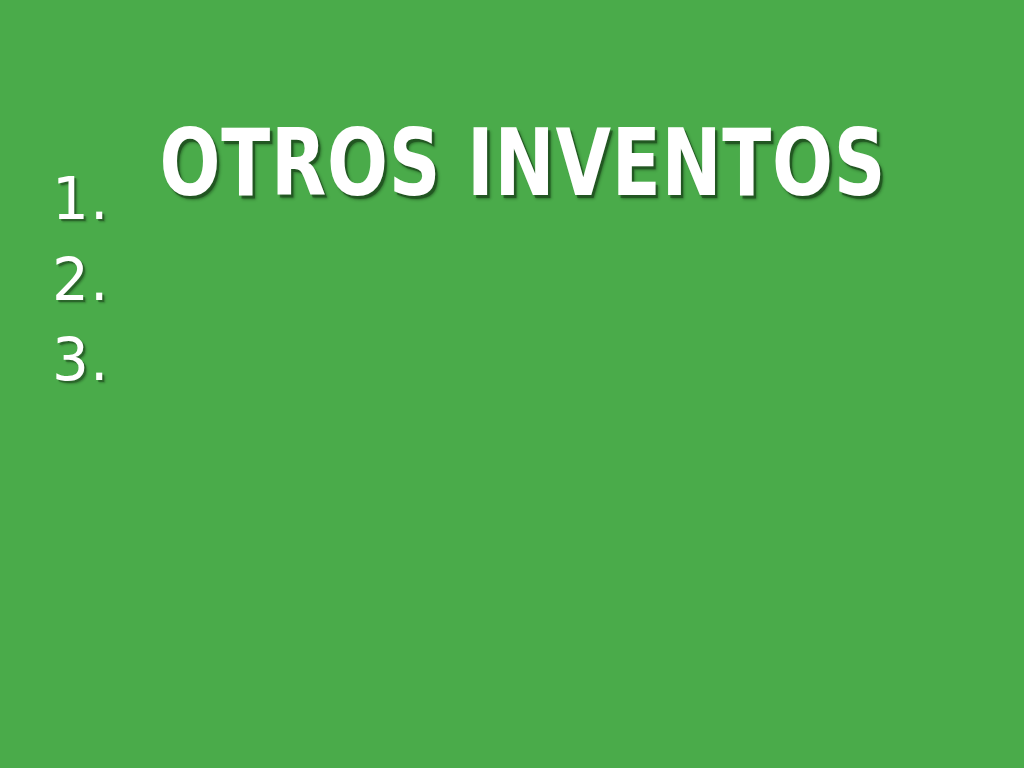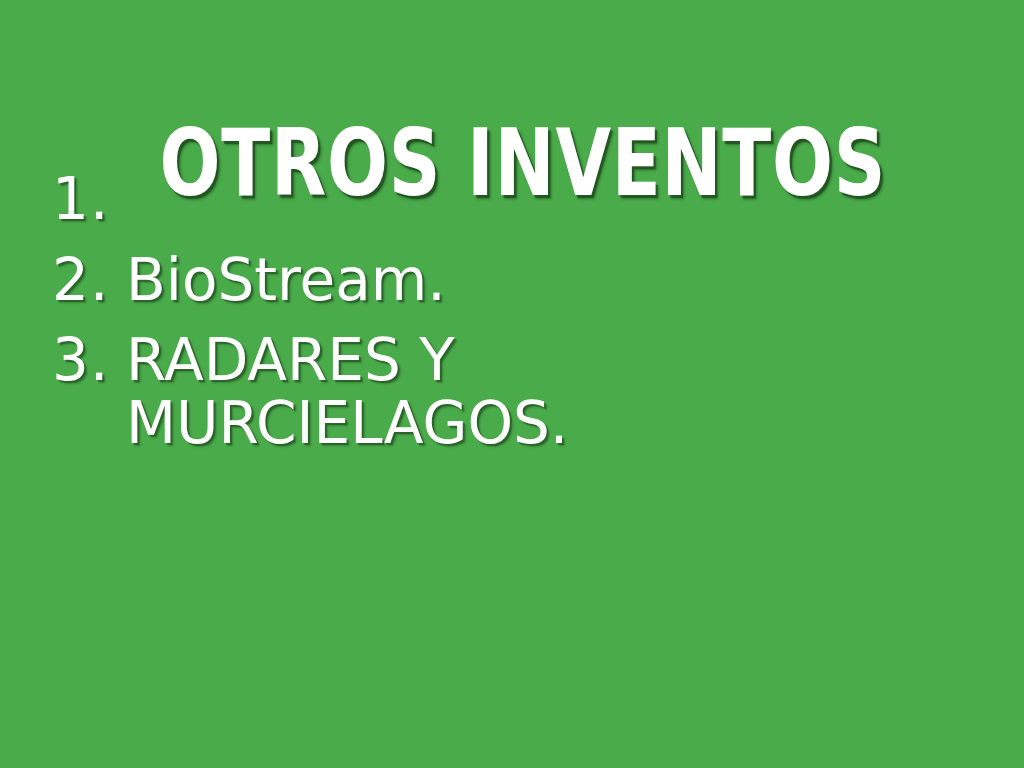--- a/index.html
+++ b/index.html
@@ -103,22 +103,20 @@
   <h1 id="slide-title">OTROS INVENTOS</h1>
 
   <ol id="bullet-list">
 
     <li class="bullet-item">
       <span class="bullet-number">1.</span>
     </li>
 
     <li class="bullet-item">
       <span class="bullet-number">2.</span>
-      <span class="bullet-text">BioStream.</span>
     </li>
 
     <li class="bullet-item uppercase">
       <span class="bullet-number">3.</span>
-      <span class="bullet-text">RADARES Y MURCIELAGOS.</span>
     </li>
 
   </ol>
 </div>
 
 </body></html>

